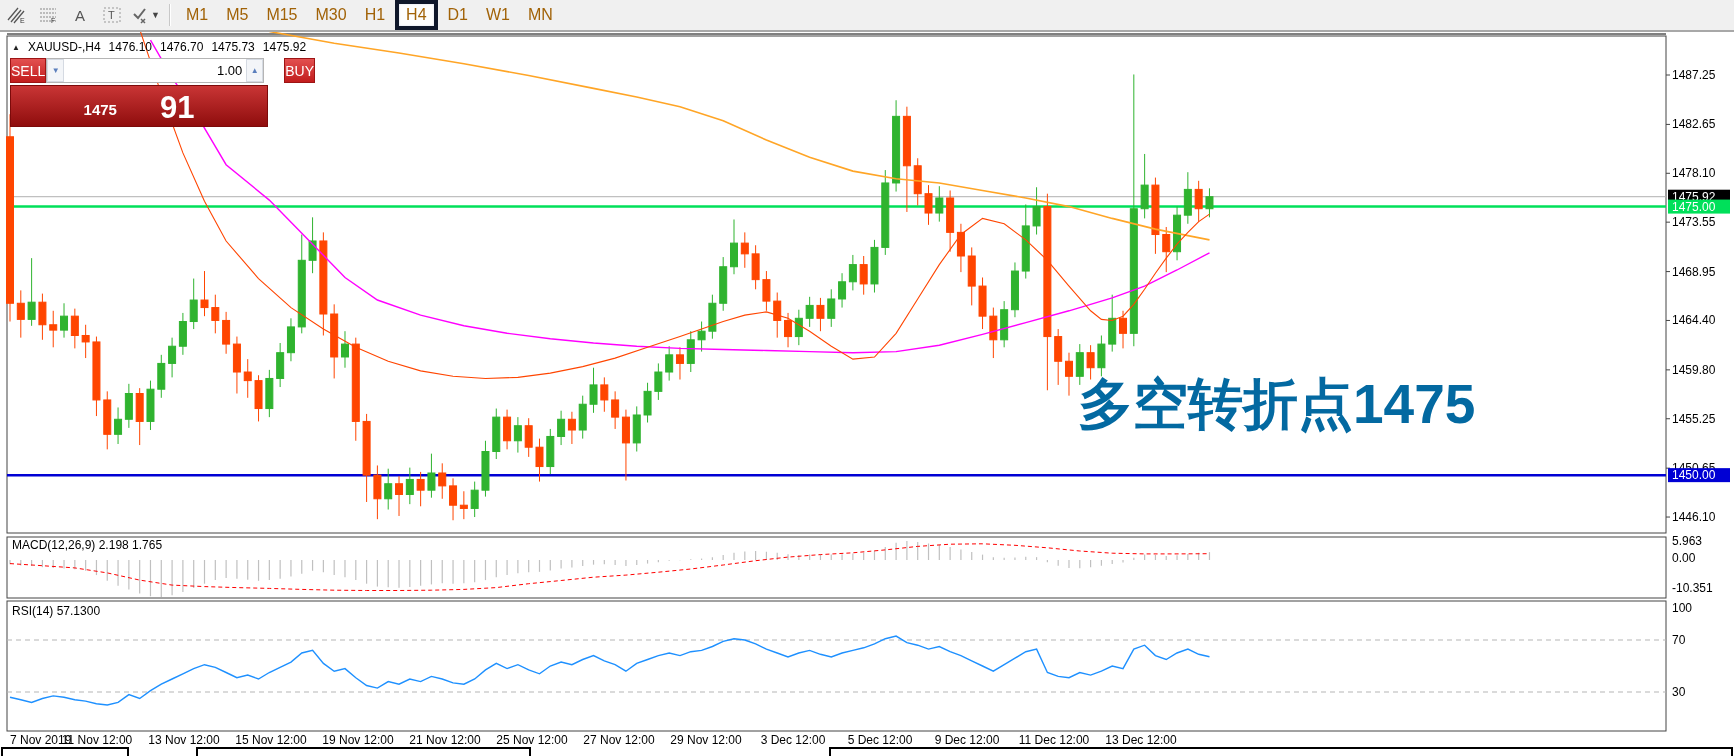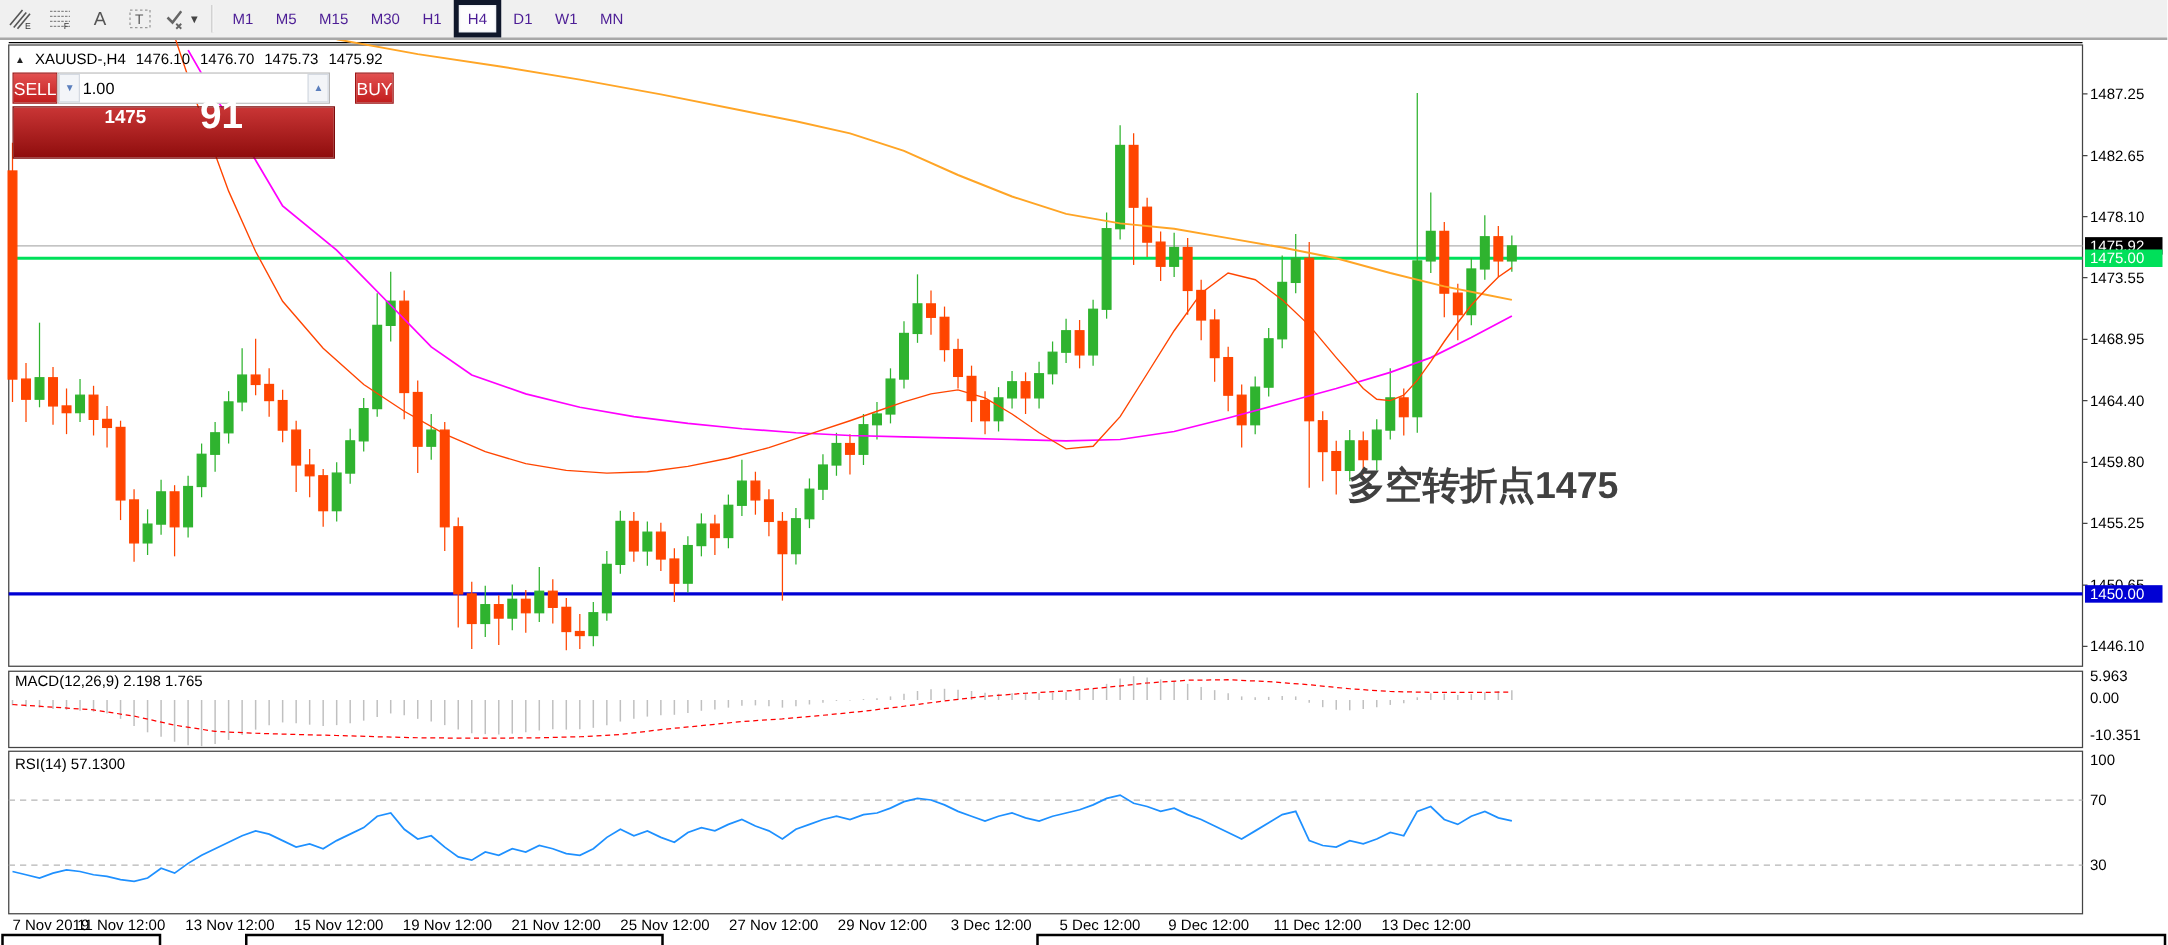--- a/index.html
+++ b/index.html
@@ -2,43 +2,43 @@
 <html><head>
 <meta charset="utf-8">
 <style>
   html,body{margin:0;padding:0;background:#ffffff;font-family:"Liberation Sans",sans-serif;}
   body{width:1734px;height:756px;overflow:hidden;position:relative;}
   
   .toolbar{position:absolute;left:0;top:0;width:1734px;height:32px;background:#f0f0f0;border-bottom:2px solid #a8a8a8;display:flex;align-items:center;box-sizing:border-box;}
   .tb-btn{height:24px;min-width:26px;margin:0 2px;display:flex;align-items:center;justify-content:center;color:#444;font-size:13px;border:1px solid transparent;border-radius:2px;background:transparent;cursor:default;}
   .tb-btn svg{display:block;}
   .tb-sep{width:1px;height:22px;background:#c8c8c8;margin:0 6px;border-right:1px solid #fff;}
-  .tf-btn{height:22px;padding:0 7px;margin:0 1px;font-size:12px;color:#4c1d95;display:flex;align-items:center;border:1px solid transparent;}
+  .tf-btn{height:22px;padding:0 7px;margin:0 1px;font-size:16px;color:#a16207;display:flex;align-items:center;border:1px solid transparent;}
   .tf-btn.active{border:4px solid #0f172a;background:#fdfdfd;box-shadow:inset 0 0 2px #d0d8e6;}
   .caret{font-size:9px;color:#444;margin-left:2px;}
   
   .chart-area{position:absolute;left:0;top:32px;width:1734px;height:724px;background:#ffffff;}
   #chart-svg{position:absolute;left:0;top:0;}
   .symbol-header{position:absolute;left:12px;top:8px;font-size:12px;color:#000;display:flex;gap:8px;align-items:center;}
   .symbol-header .tri{font-size:8px;color:#222;}
   .symbol-header b{font-weight:normal;}
   
   .trade-panel{position:absolute;left:10px;top:26px;width:258px;}
   .tp-row1{display:flex;height:25px;}
   .btn-sell,.btn-buy{width:62px;background:linear-gradient(#e25050,#c21d1d);color:#fff;font-size:14px;display:flex;align-items:center;justify-content:center;border:1px solid #9d1414;box-sizing:border-box;}
   .btn-buy{width:58px;margin-left:20px;}
   .vol-box{flex:1;display:flex;background:#fff;border:1px solid #b5b5b5;box-sizing:border-box;}
   .vol-step{width:17px;display:flex;align-items:center;justify-content:center;background:#f3f5f8;color:#5b7fbd;font-size:8px;border:1px solid #d5dae2;box-sizing:border-box;}
-  .vol-input{flex:1;border:none;outline:none;text-align:left;font-size:13px;padding-right:4px;font-family:"Liberation Sans",sans-serif;}
+  .vol-input{flex:1;border:none;outline:none;text-align:right;font-size:13px;padding-right:4px;font-family:"Liberation Sans",sans-serif;}
   .tp-row2{display:flex;margin-top:2px;gap:3px;}
-  .price-box{flex:1;height:42px;background:linear-gradient(#c93535,#8f0d0d);color:#fff;display:flex;align-items:flex-end;justify-content:center;padding-bottom:19px;box-sizing:border-box;border:1px solid #7c0a0a;}
+  .price-box{flex:1;height:42px;background:linear-gradient(#c93535,#8f0d0d);color:#fff;display:flex;align-items:flex-end;justify-content:center;padding-bottom:3px;box-sizing:border-box;border:1px solid #7c0a0a;}
   .price-box .small{font-size:15px;font-weight:bold;margin-right:3px;line-height:26px;}
   .price-box .big{font-size:31px;font-weight:bold;line-height:30px;margin-left:40px;}
   
-  .annotation{position:absolute;left:1078px;top:336px;font-size:30px;font-weight:bold;color:#404040;white-space:nowrap;font-family:"Liberation Sans",sans-serif;}
+  .annotation{position:absolute;left:1078px;top:336px;font-size:55px;font-weight:bold;color:#0369a1;white-space:nowrap;font-family:"Liberation Sans",sans-serif;}
 </style>
 </head>
 <body>
 
 <div class="toolbar">
   <div class="tb-btn">
     <svg width="20" height="18" viewBox="0 0 20 18">
         <g stroke="#555" stroke-width="1.3">
           <line x1="2" y1="14" x2="12" y2="2"></line>
           <line x1="5" y1="16" x2="15" y2="4"></line>

